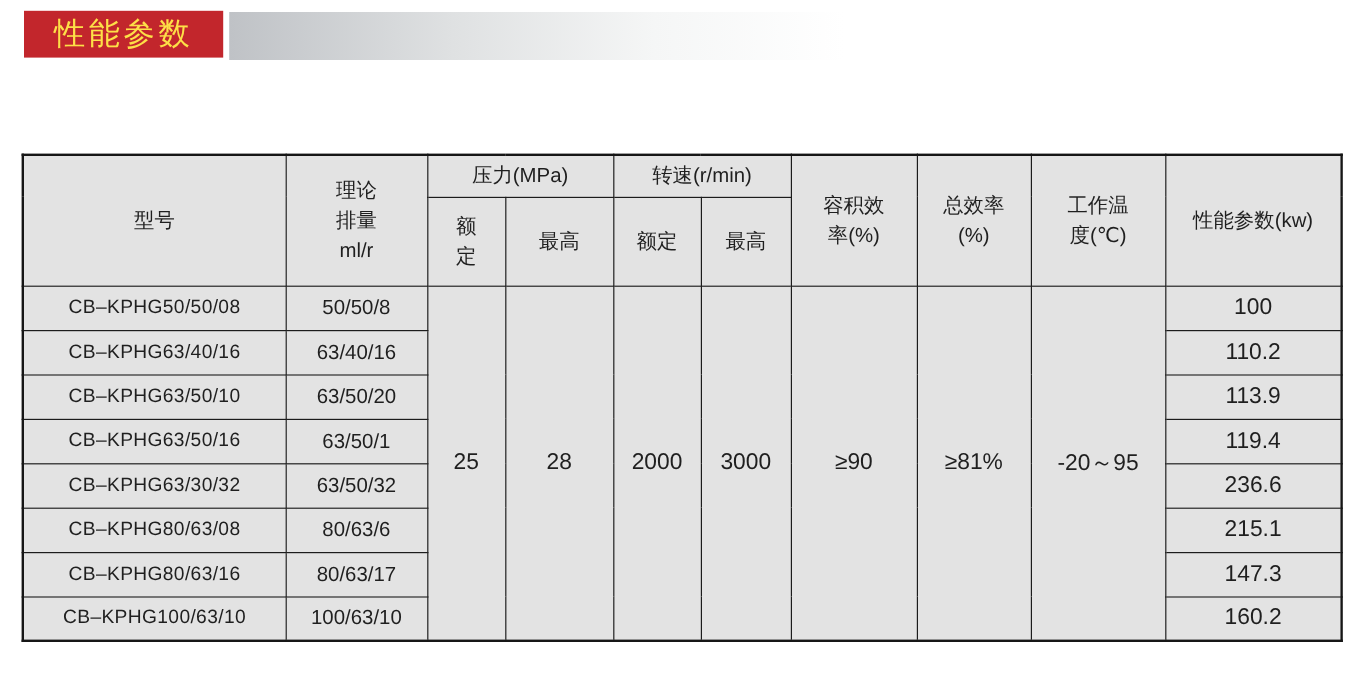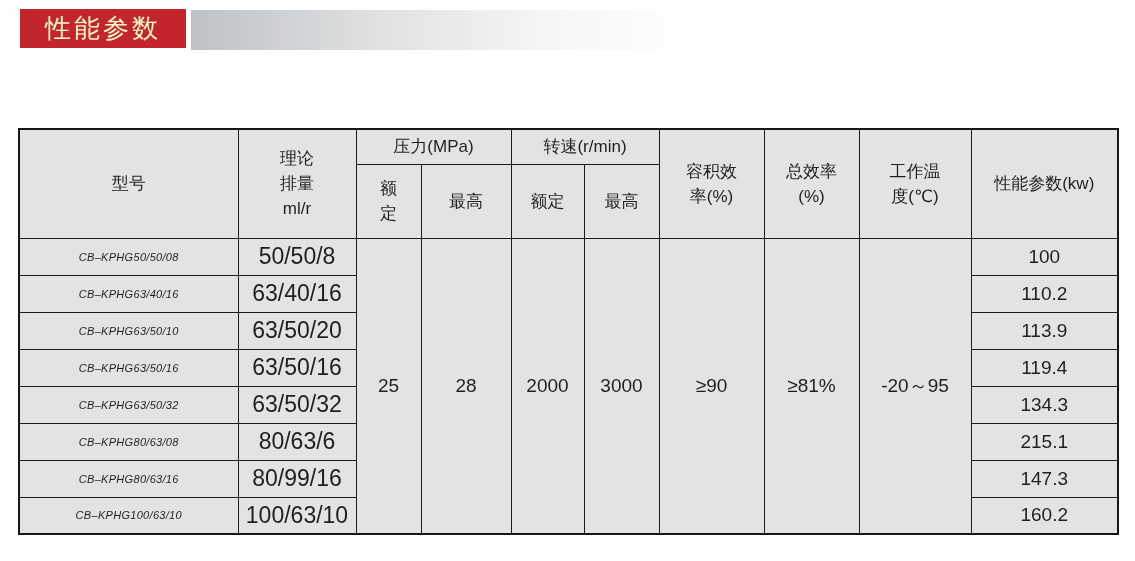--- a/index.html
+++ b/index.html
@@ -15,21 +15,21 @@
     overflow: hidden;
   }
   
   .title-badge {
     position: absolute;
     left: 20px;
     top: 9px;
     width: 166px;
     height: 39px;
     background: #c2262c;
-    color: #fef9c3;
+    color: #fde047;
     display: flex;
     align-items: center;
     justify-content: center;
     font-size: 26px;
     letter-spacing: 3px;
     font-weight: 500;
   }
   .title-gradient-bar {
     position: absolute;
     left: 191px;
@@ -56,22 +56,22 @@
     color: #1f1f1f;
     font-weight: normal;
     padding: 0;
     overflow: hidden;
   }
   tr.hrow1 { height: 35px; }
   tr.hrow2 { height: 74px; }
   tbody tr { height: 37px; }
   th { font-size: 17px; }
   th .line { line-height: 25px; }
-  td.c-model { font-size: 11px; letter-spacing: 0.3px; font-style: italic; }
-  td.c-disp  { font-size: 23px; }
+  td.c-model { font-size: 16px; letter-spacing: 0.3px; }
+  td.c-disp  { font-size: 17px; }
   td.c-merged { font-size: 19px; }
   td.c-power  { font-size: 19px; }
 </style>
 </head>
 <body>
 
 <div class="page">
 
   <div class="title-badge">
     <span>性能参数</span>
@@ -145,36 +145,36 @@
         <td class="c-disp">63/40/16</td>
         <td class="c-power">110.2</td>
       </tr>
       <tr>
         <td class="c-model">CB–KPHG63/50/10</td>
         <td class="c-disp">63/50/20</td>
         <td class="c-power">113.9</td>
       </tr>
       <tr>
         <td class="c-model">CB–KPHG63/50/16</td>
-        <td class="c-disp">63/50/16</td>
+        <td class="c-disp">63/50/1</td>
         <td class="c-power">119.4</td>
       </tr>
       <tr>
-        <td class="c-model">CB–KPHG63/50/32</td>
+        <td class="c-model">CB–KPHG63/30/32</td>
         <td class="c-disp">63/50/32</td>
-        <td class="c-power">134.3</td>
+        <td class="c-power">236.6</td>
       </tr>
       <tr>
         <td class="c-model">CB–KPHG80/63/08</td>
         <td class="c-disp">80/63/6</td>
         <td class="c-power">215.1</td>
       </tr>
       <tr>
         <td class="c-model">CB–KPHG80/63/16</td>
-        <td class="c-disp">80/99/16</td>
+        <td class="c-disp">80/63/17</td>
         <td class="c-power">147.3</td>
       </tr>
       <tr>
         <td class="c-model">CB–KPHG100/63/10</td>
         <td class="c-disp">100/63/10</td>
         <td class="c-power">160.2</td>
       </tr>
     </tbody>
   </table>
 

